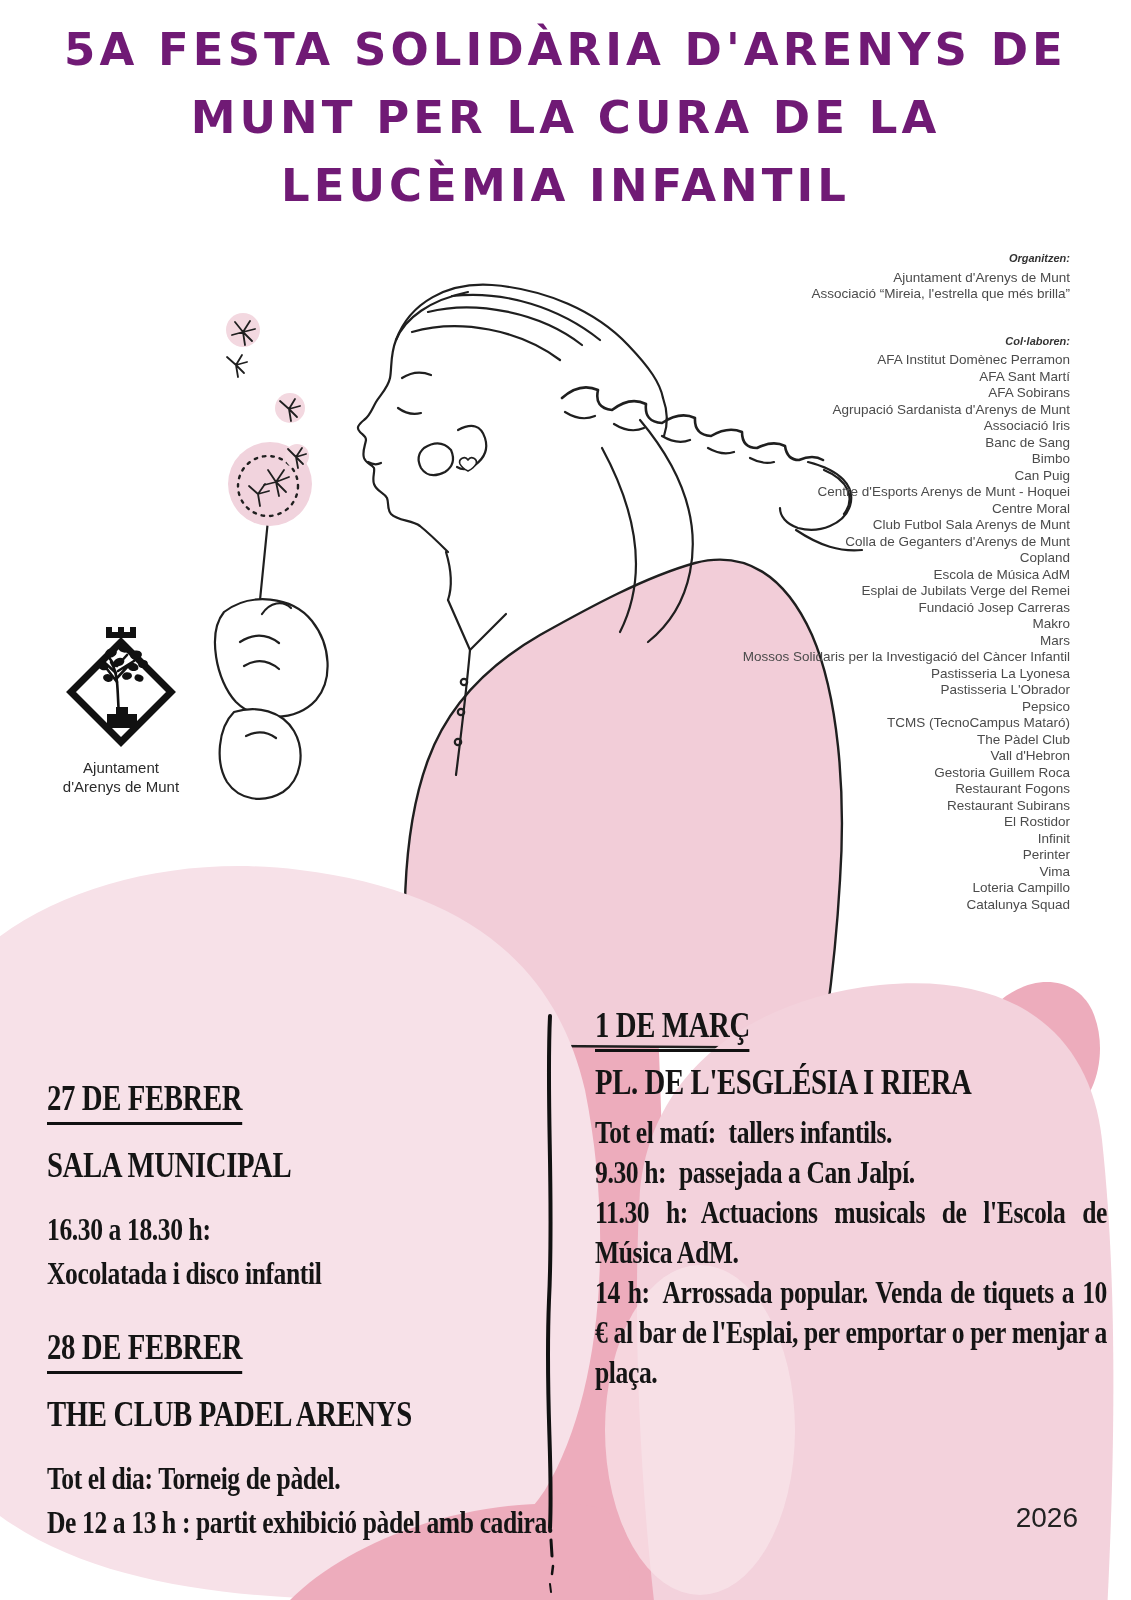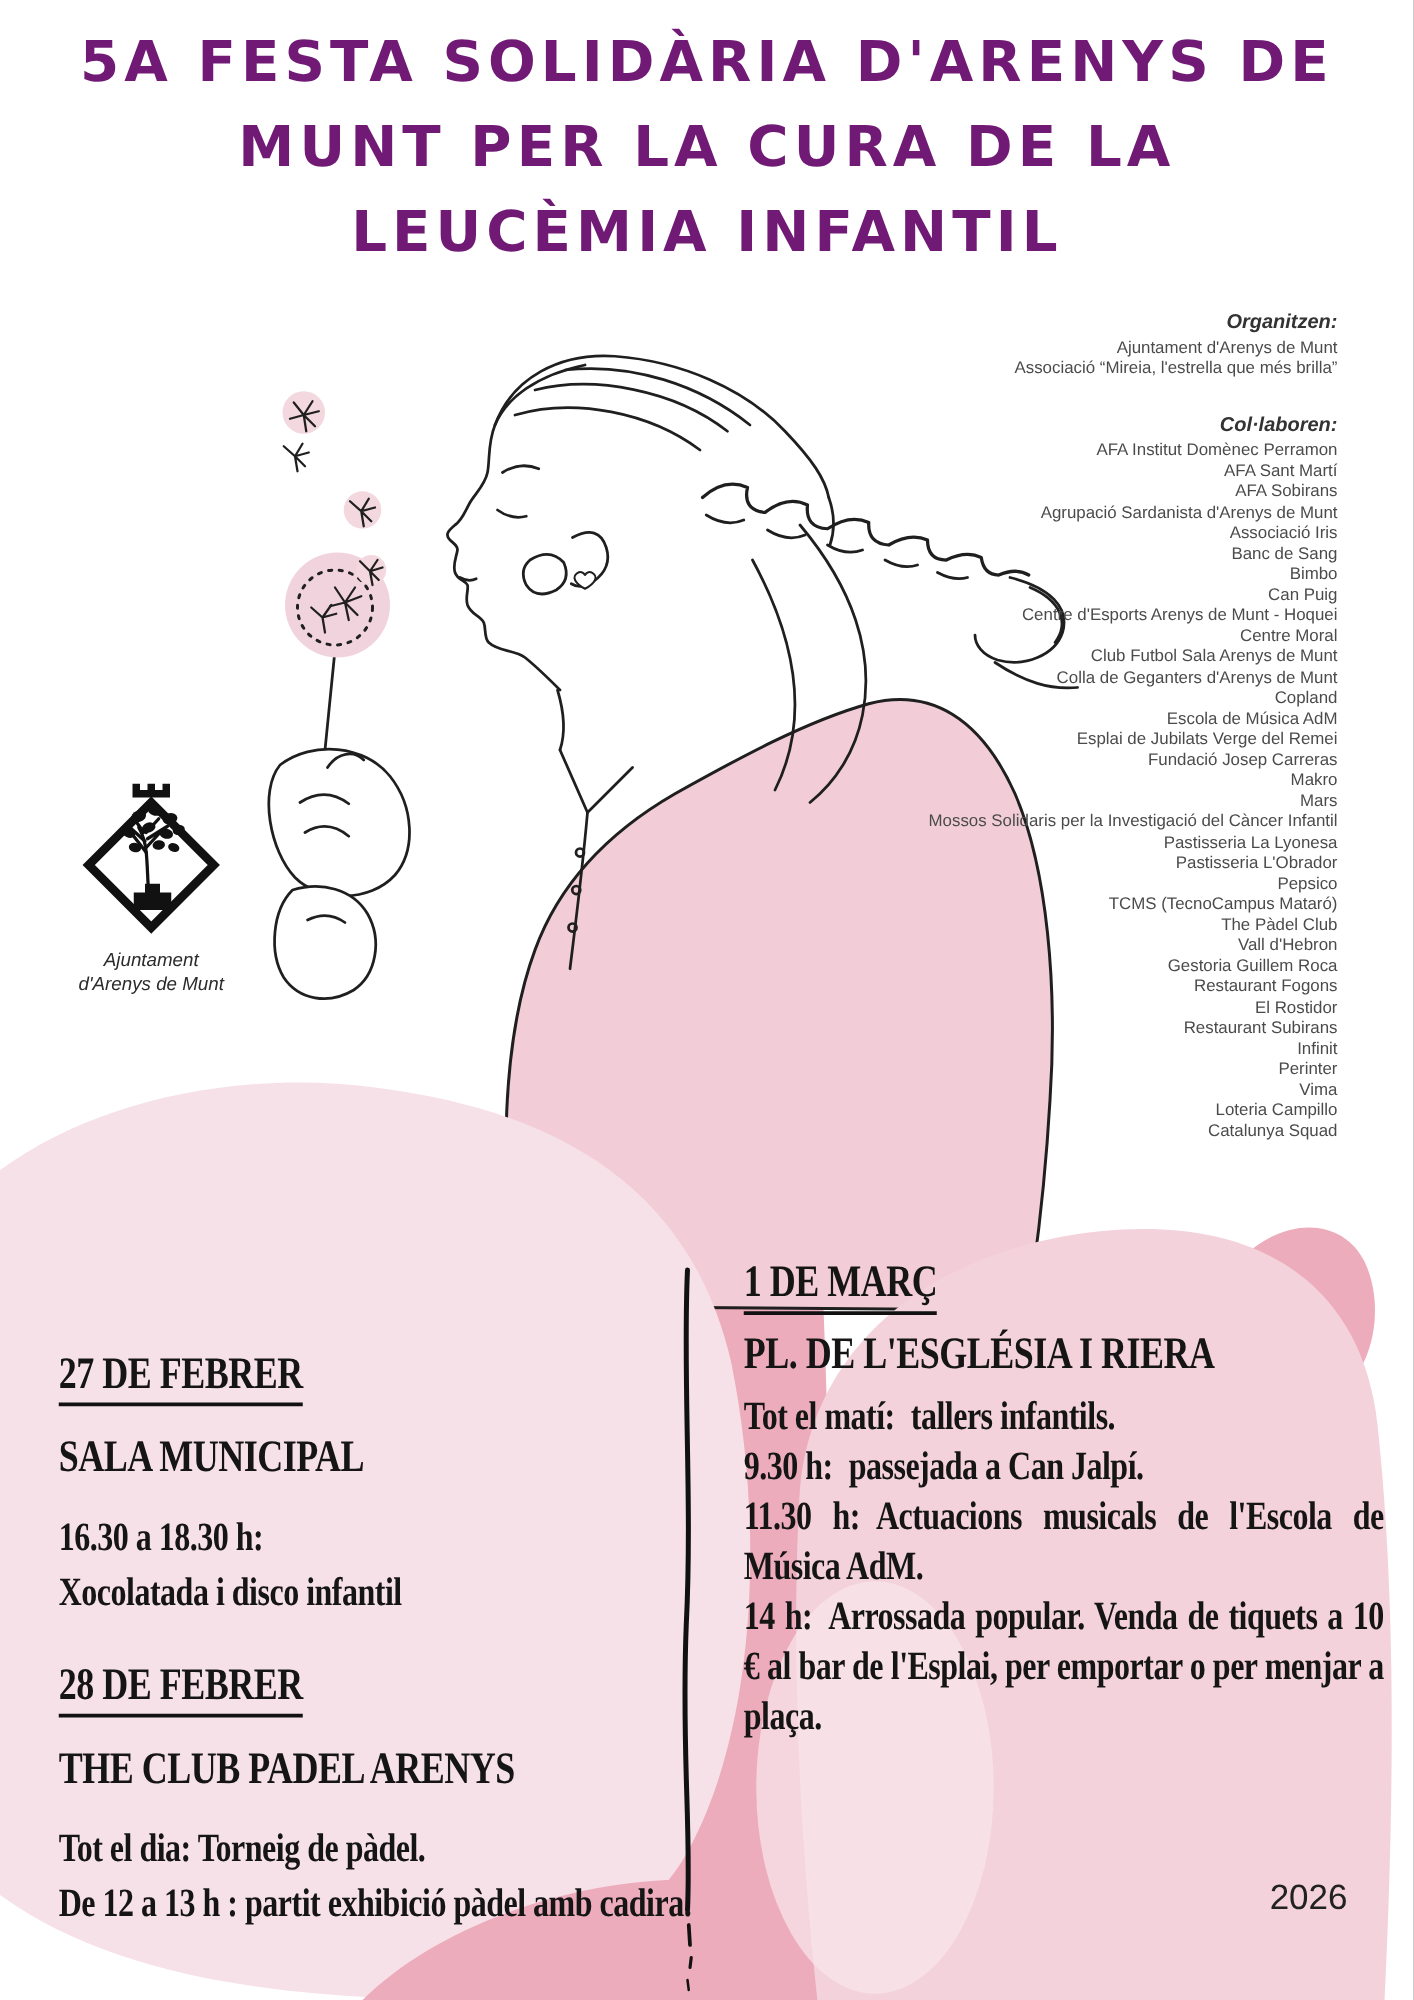--- a/index.html
+++ b/index.html
@@ -8,25 +8,25 @@
   .art{position:absolute;left:0;top:0;width:1131px;height:1600px;pointer-events:none;}
 
   
   .title{position:absolute;left:0;top:16px;width:1131px;text-align:center;z-index:3;
          font-family:"DejaVu Sans",sans-serif;font-weight:700;color:#701a75;
          font-size:45px;line-height:68px;letter-spacing:0.09em;}
 
   
   .credits{position:absolute;right:61px;top:250px;width:520px;text-align:right;z-index:3;
            color:#4b4b4b;font-size:13.5px;line-height:16.5px;}
-  .credits .heading{font-weight:700;font-style:italic;color:#333;font-size:16px;margin-bottom:3px;}
+  .credits .heading{font-weight:700;font-style:italic;color:#333;font-size:11px;margin-bottom:3px;}
   .credits .gap{height:30px;}
 
   
-  .logo{position:absolute;left:46px;top:622px;width:150px;text-align:center;z-index:3;color:#2b2b2b;font-style:italic;}
+  .logo{position:absolute;left:46px;top:622px;width:150px;text-align:center;z-index:3;color:#2b2b2b;}
   .logo .caption{font-size:15px;line-height:19px;margin-top:6px;}
 
   
   .sched{position:absolute;z-index:3;color:#151515;font-family:"Liberation Serif",serif;
          font-weight:700;transform:scaleX(0.8);transform-origin:0 0;letter-spacing:-0.5px;}
   .sched-left{left:47px;top:1076px;width:640px;}
   .sched-right{left:595px;top:1003px;width:640px;}
   .s-date{font-size:36px;line-height:44px;}
   .s-date span{display:inline-block;border-bottom:3px solid #111;padding-bottom:2px;}
   .s-venue{font-size:36px;line-height:44px;margin:18px 0 20px 0;}
@@ -162,22 +162,22 @@
         <div>Mars</div>
         <div>Mossos Solidaris per la Investigació del Càncer Infantil</div>
         <div>Pastisseria La Lyonesa</div>
         <div>Pastisseria L'Obrador</div>
         <div>Pepsico</div>
         <div>TCMS (TecnoCampus Mataró)</div>
         <div>The Pàdel Club</div>
         <div>Vall d'Hebron</div>
         <div>Gestoria Guillem Roca</div>
         <div>Restaurant Fogons</div>
+        <div>Restaurant Subirans</div>
         <div>El Rostidor</div>
-        <div>Restaurant Subirans</div>
         <div>Infinit</div>
         <div>Perinter</div>
         <div>Vima</div>
         <div>Loteria Campillo</div>
         <div>Catalunya Squad</div>
       </div>
   </div>
 
   <div class="logo">
     <svg width="120" height="126" viewBox="0 0 120 126">

